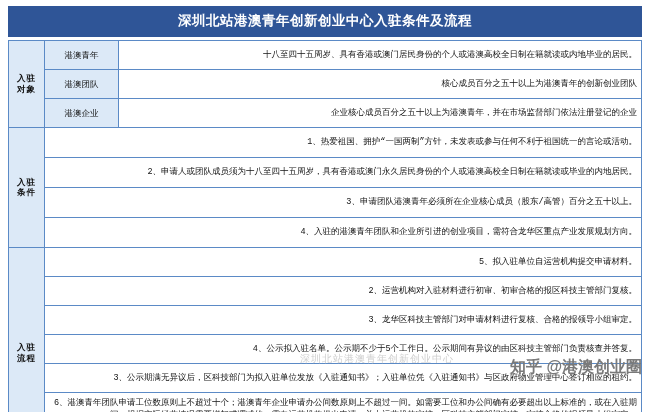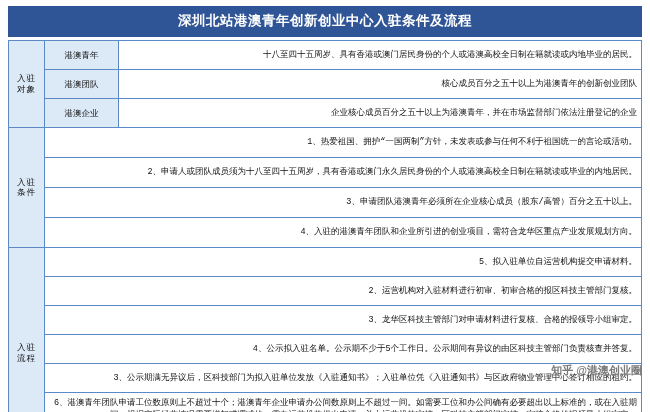--- a/index.html
+++ b/index.html
@@ -43,21 +43,21 @@
     padding: 3px 4px;
     font-size: 8.5px;
     line-height: 1.45;
     color: #111111;
   }
   td.label {
     width: 36px;
     text-align: center;
     background: #dce9f7;
     font-size: 9.5px;
-    font-weight: normal;
+    font-weight: bold;
     color: #10284d;
     letter-spacing: 1px;
     padding: 2px 2px;
   }
   td.label .lbl-inner {
     display: inline-block;
     line-height: 1.25;
   }
   td.subkey {
     width: 74px;
@@ -75,21 +75,21 @@
     padding-left: 5px;
   }
   .r-obj td { height: 22px; }
   .r-cond td { height: 23px; }
   .r-flow td { height: 22px; }
   .flow-tall { }
   .watermark {
     position: absolute;
     right: 8px;
     bottom: 2px;
-    font-size: 11px;
+    font-size: 16px;
     color: #9a9a9a;
     font-family: "Liberation Sans", sans-serif;
     white-space: nowrap;
   }
   .watermark .wm-logo {
     color: #7a7a7a;
     font-weight: bold;
   }
   .wm-center {
     position: absolute;
@@ -159,17 +159,18 @@
       </tr>
       <tr class="r-flow">
         <td class="body num" colspan="2">3、公示期满无异议后，区科技部门为拟入驻单位发放《入驻通知书》；入驻单位凭《入驻通知书》与区政府物业管理中心签订相应的租约。</td>
       </tr>
       <tr class="r-flow flow-tall">
         <td class="body num" colspan="2" style="height:58px;vertical-align:top;padding-top:4px;">6、港澳青年团队申请工位数原则上不超过十个；港澳青年企业申请办公间数原则上不超过一间。如需要工位和办公间确有必要超出以上标准的，或在入驻期间，根据实际经营情况需要增加或调减的，需向运营机构提出申请，并由运营机构审核、区科技主管部门审核、审核合格的报领导小组审定。</td>
       </tr>
     </tbody>
   </table>
 
+  <div class="wm-center">深圳北站港澳青年创新创业中心</div>
   <div class="watermark">
     <span class="wm-logo">知乎 @港澳创业圈</span>
   </div>
 
 </div>
 
 </body></html>

